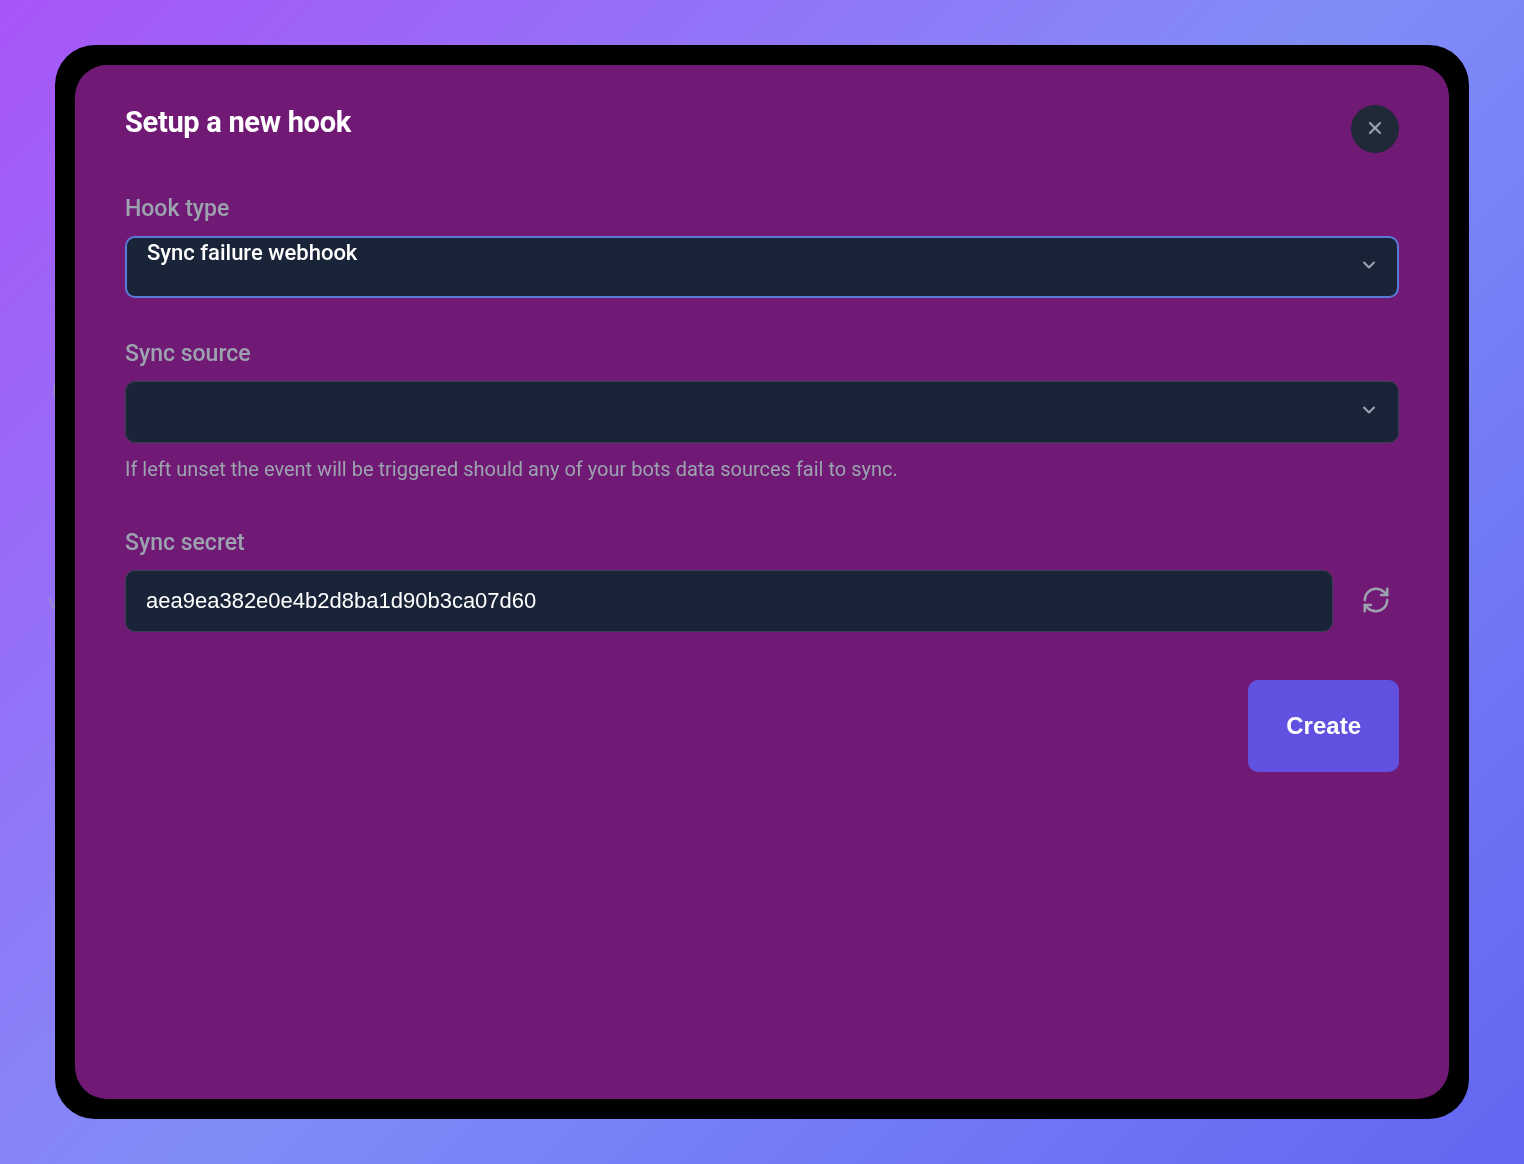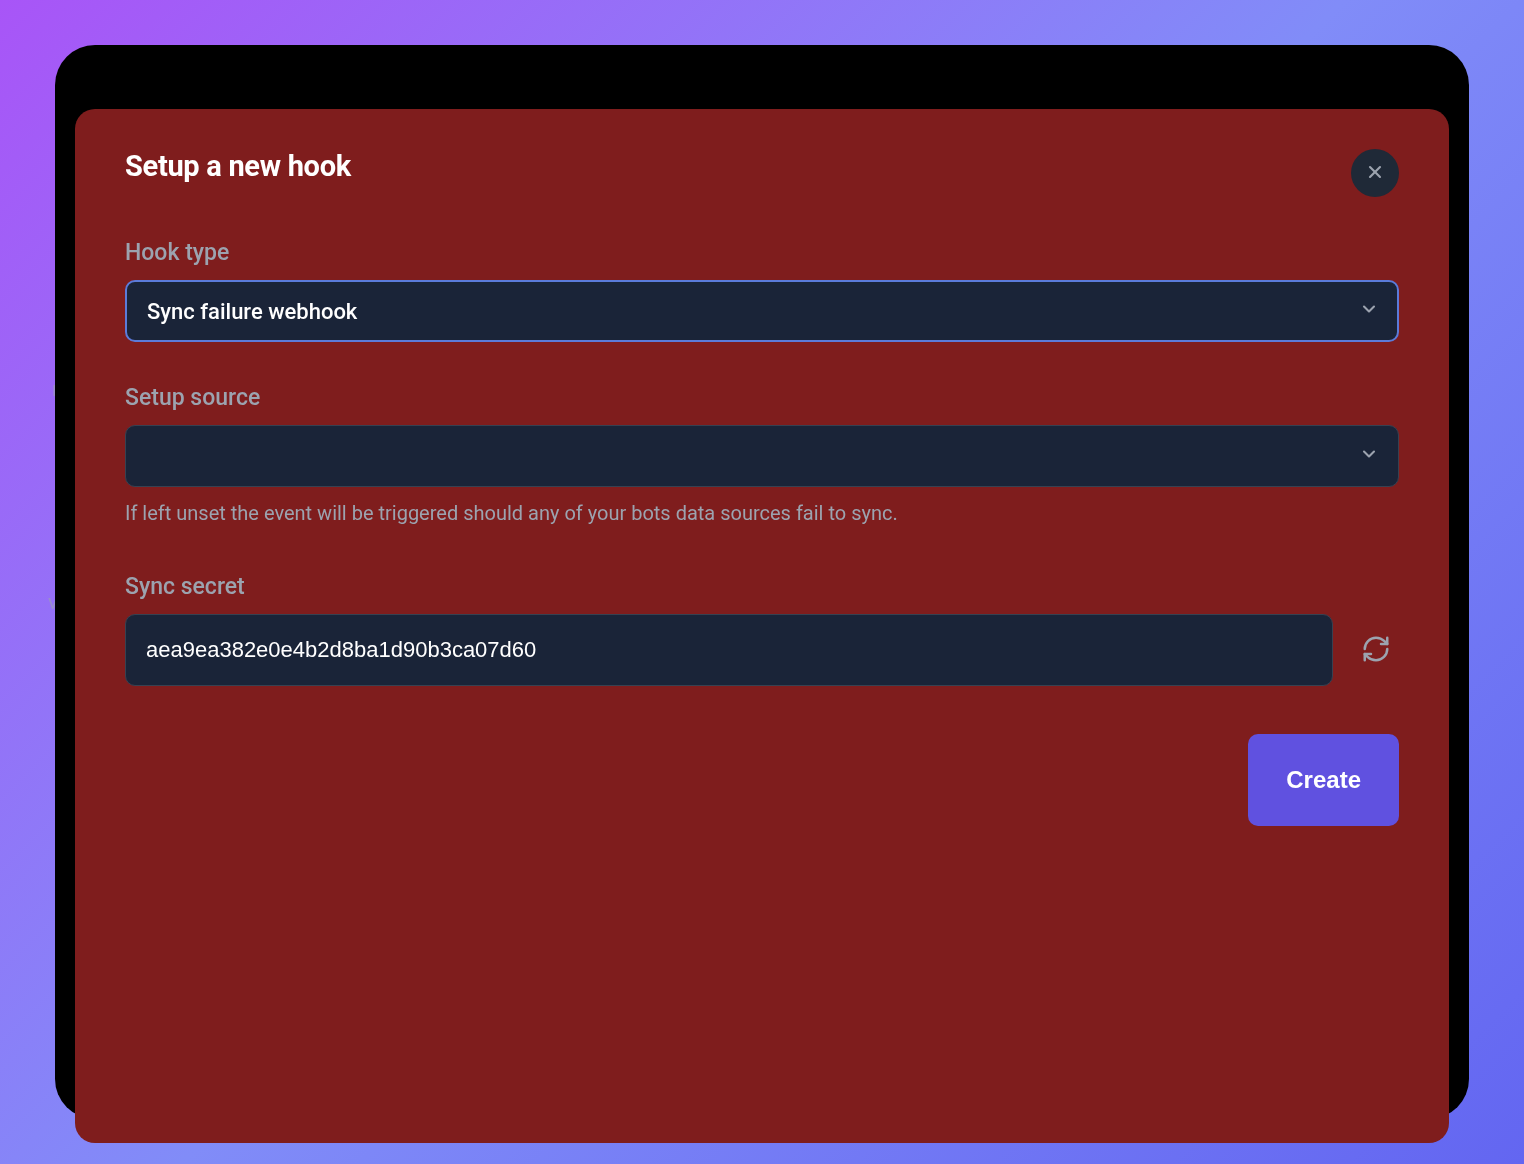--- a/index.html
+++ b/index.html
@@ -24,25 +24,24 @@
       right: 55px;
       bottom: 45px;
       background: #000;
       border-radius: 40px;
       padding: 20px;
     }
 
     .modal {
       width: 100%;
       height: 100%;
-      background: #7f1d1d;
-      border-radius: 20px;
+      background: #701a75;
+      border-radius: 32px;
       padding: 40px 50px;
       position: relative;
-      margin-top: 44px;
     }
 
     .modal-header {
       display: flex;
       justify-content: space-between;
       align-items: flex-start;
       margin-bottom: 42px;
     }
 
     .modal-title {
@@ -90,28 +89,28 @@
       position: relative;
       width: 100%;
     }
 
     .select-field {
       width: 100%;
       height: 62px;
       background: #1a2438;
       border: 1px solid #374151;
       border-radius: 10px;
-      padding: 16px 20px;
+      padding: 2px 20px;
       color: #ffffff;
       font-size: 22px;
       font-weight: 500;
       appearance: none;
       cursor: pointer;
       display: flex;
-      align-items: flex-end;
+      align-items: flex-start;
     }
 
     .select-field.focused {
       border: 2px solid #5b7bd9;
       background: #1a2438;
     }
 
     .select-field.empty {
       background: #1a2438;
     }
@@ -132,21 +131,21 @@
 
     .helper-text {
       color: #9ca3af;
       font-size: 20px;
       margin-top: 14px;
       font-weight: 400;
     }
 
     .text-input {
       width: 100%;
-      height: 72px;
+      height: 62px;
       background: #1a2438;
       border: 1px solid #374151;
       border-radius: 10px;
       padding: 0 20px;
       color: #ffffff;
       font-size: 22px;
       font-weight: 500;
       outline: none;
     }
 
@@ -234,21 +233,21 @@
         </div>
         <span class="chevron-icon">
           <svg viewBox="0 0 24 24" fill="none" stroke="currentColor" stroke-width="2.5" stroke-linecap="round" stroke-linejoin="round">
             <polyline points="6 9 12 15 18 9"></polyline>
           </svg>
         </span>
       </div>
     </div>
 
     <div class="form-group">
-      <label class="form-label">Setup source</label>
+      <label class="form-label">Sync source</label>
       <div class="select-wrapper">
         <div class="select-field empty">
           <span></span>
         </div>
         <span class="chevron-icon">
           <svg viewBox="0 0 24 24" fill="none" stroke="currentColor" stroke-width="2.5" stroke-linecap="round" stroke-linejoin="round">
             <polyline points="6 9 12 15 18 9"></polyline>
           </svg>
         </span>
       </div>

